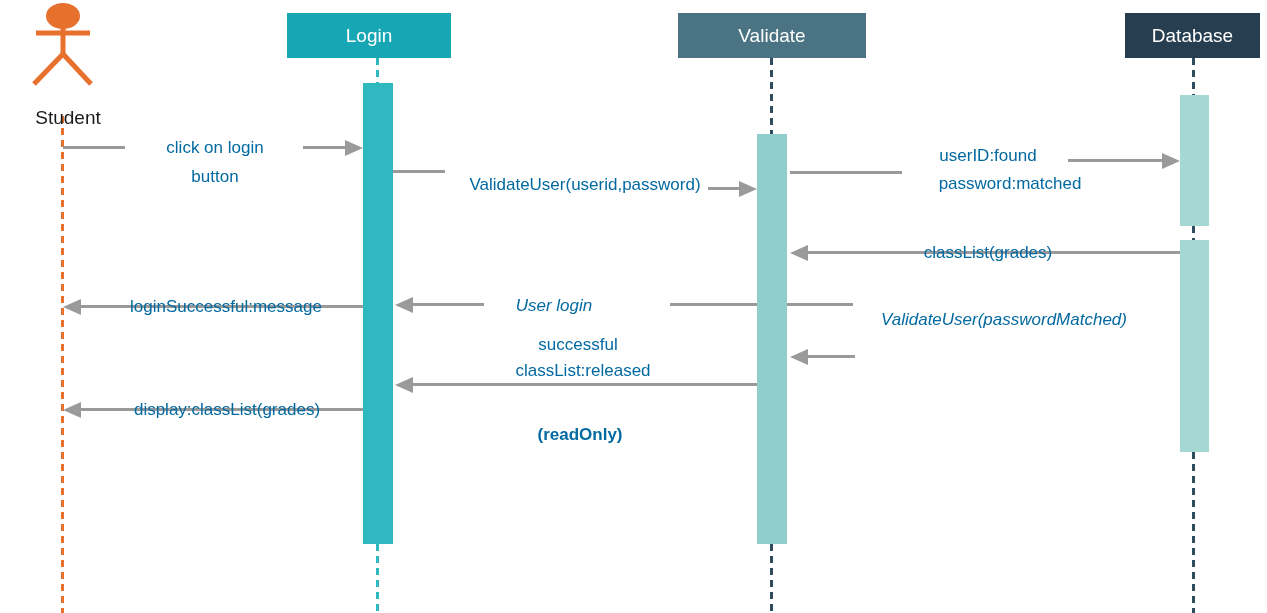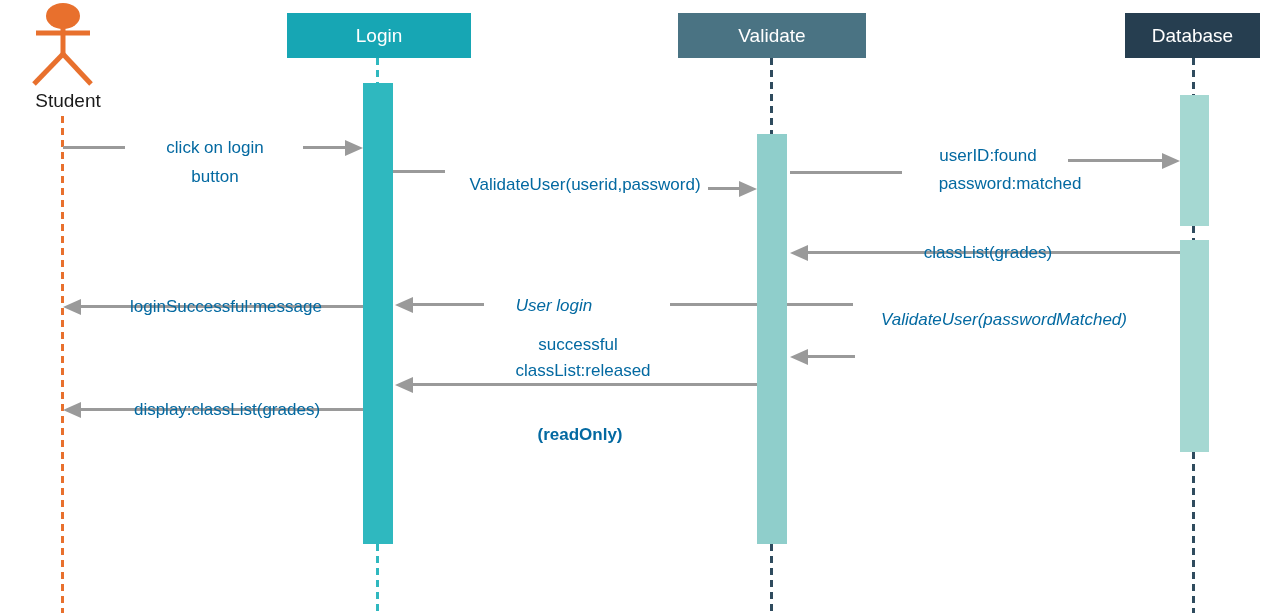--- a/index.html
+++ b/index.html
@@ -4,21 +4,21 @@
 <style>
   html,body{margin:0;padding:0;background:#ffffff;}
   #canvas{
     position:relative;width:1267px;height:613px;background:#ffffff;overflow:hidden;
     font-family:"Liberation Sans", sans-serif;
   }
   .header{
     position:absolute;height:45px;display:flex;align-items:center;justify-content:center;
     color:#ffffff;font-size:19px;z-index:4;
   }
-  .hdr-login{left:287px;top:13px;width:184px;background:#17A6B4;}
+  .hdr-login{left:287px;top:13px;width:164px;background:#17A6B4;}
   .hdr-validate{left:678px;top:13px;width:188px;background:#4A7383;}
   .hdr-database{left:1125px;top:13px;width:135px;background:#263E50;}
   .lifeline{position:absolute;width:3px;z-index:1;}
   .dash-orange{background:repeating-linear-gradient(to bottom,#E8702D 0,#E8702D 7px,transparent 7px,transparent 12px);}
   .dash-teal{background:repeating-linear-gradient(to bottom,#2FB8BF 0,#2FB8BF 7px,transparent 7px,transparent 12px);}
   .dash-dark{background:repeating-linear-gradient(to bottom,#2F4B5E 0,#2F4B5E 7px,transparent 7px,transparent 12px);}
   .bar{position:absolute;z-index:2;}
   .bar-login{left:363px;top:83px;width:30px;height:461px;background:#2FB8BF;}
   .bar-validate{left:757px;top:134px;width:30px;height:410px;background:#8FCECB;}
   .bar-db1{left:1180px;top:95px;width:29px;height:131px;background:#A5D8D2;}
@@ -34,21 +34,21 @@
 
 <div id="canvas">
 
   <svg style="position:absolute;left:18px;top:2px;z-index:3;" width="90" height="86" viewBox="0 0 90 86">
     <ellipse cx="45" cy="14" rx="17" ry="13" fill="#E8702D"></ellipse>
     <line x1="45" y1="26" x2="45" y2="52" stroke="#E8702D" stroke-width="5"></line>
     <line x1="18" y1="31" x2="72" y2="31" stroke="#E8702D" stroke-width="5"></line>
     <line x1="45" y1="52" x2="16" y2="82" stroke="#E8702D" stroke-width="5"></line>
     <line x1="45" y1="52" x2="73" y2="82" stroke="#E8702D" stroke-width="5"></line>
   </svg>
-  <div class="actor-label" style="left:68px;top:90px;">Student</div>
+  <div class="actor-label" style="left:68px;top:107px;">Student</div>
   <div class="lifeline dash-orange" style="left:61px;top:116px;height:497px;"></div>
 
   <div class="header hdr-login">
     <span>Login</span>
   </div>
   <div class="header hdr-database">
     <span>Database</span>
   </div>
   <div class="header hdr-validate">
     <span>Validate</span>

